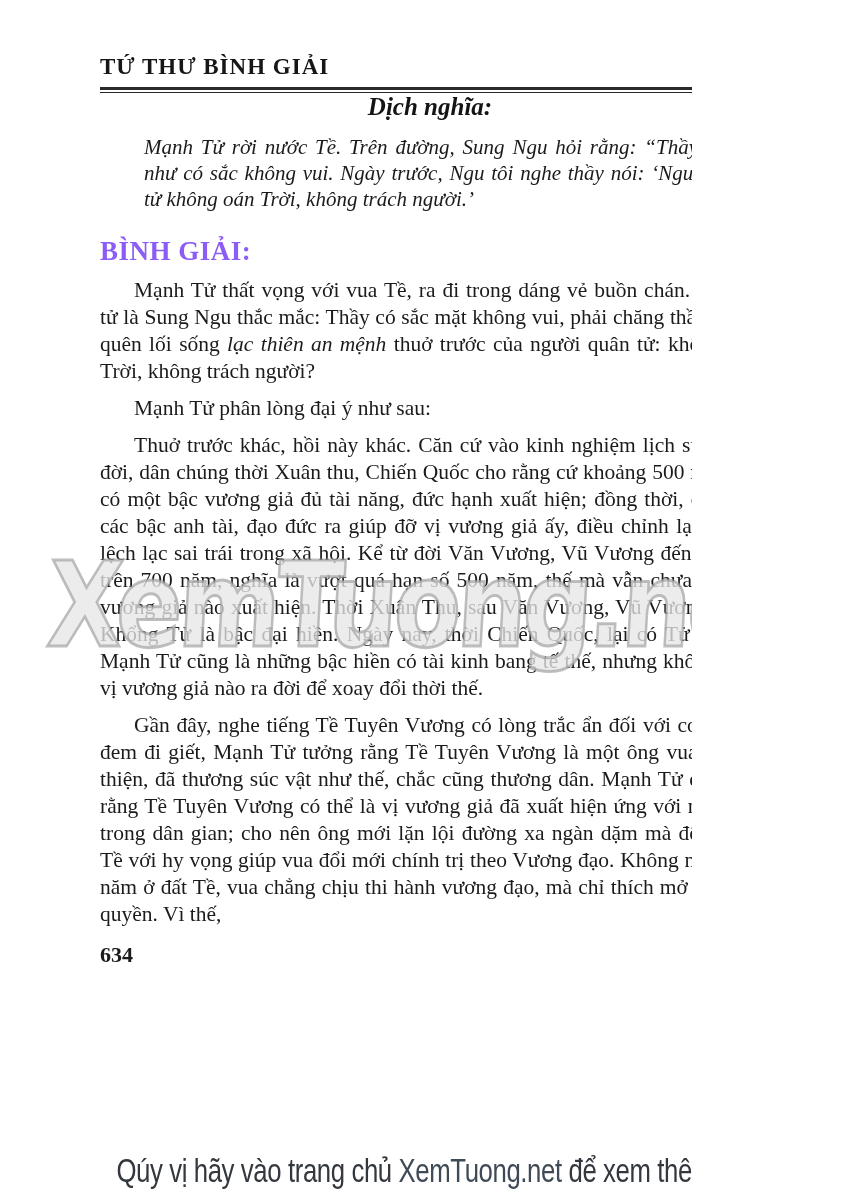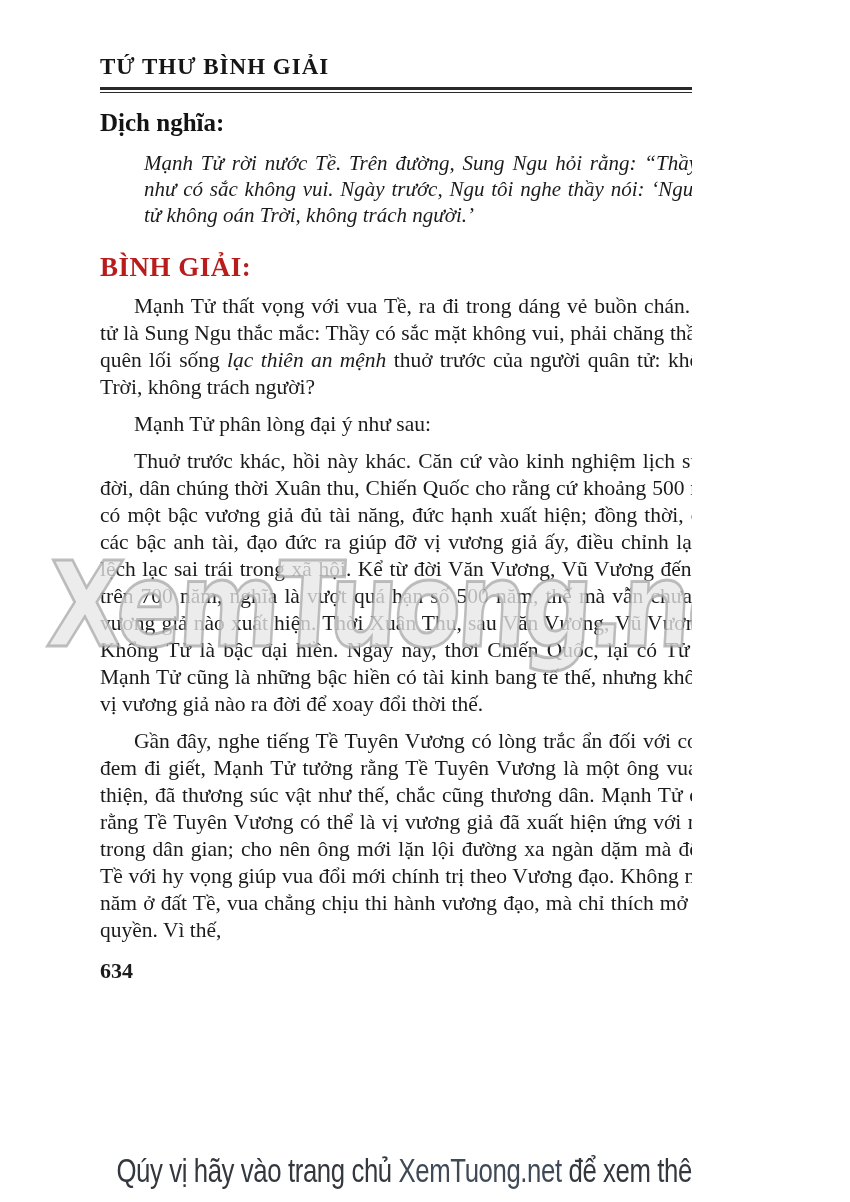--- a/index.html
+++ b/index.html
@@ -22,41 +22,42 @@
     letter-spacing:1px;
     color:#161616;
   }
   .header-rule{
     margin-top:7px;
     border-top:3px solid #2a2a2a;
     border-bottom:1px solid #2a2a2a;
     height:2px;
   }
   .dn-heading{
-    margin-top:16px;
     font-size:25px;
     font-weight:bold;
+    font-style:italic;
     color:#141414;
+    text-align:center;
   }
   .dn-block{
     margin-left:44px;
   }
   .dn-block p{
     margin:13px 0 0 0;
     font-style:italic;
     font-size:21px;
     line-height:26px;
     text-align:justify;
   }
   .bg-heading{
     margin-top:24px;
     font-size:27px;
     font-weight:bold;
     letter-spacing:0.5px;
-    color:#b91c1c;
+    color:#8b5cf6;
   }
   .bg-block p{
     margin:10px 0 0 0;
     font-size:21.5px;
     line-height:27px;
     text-align:justify;
     text-indent:34px;
   }
   .emph{font-style:italic;}
   .page-number{

